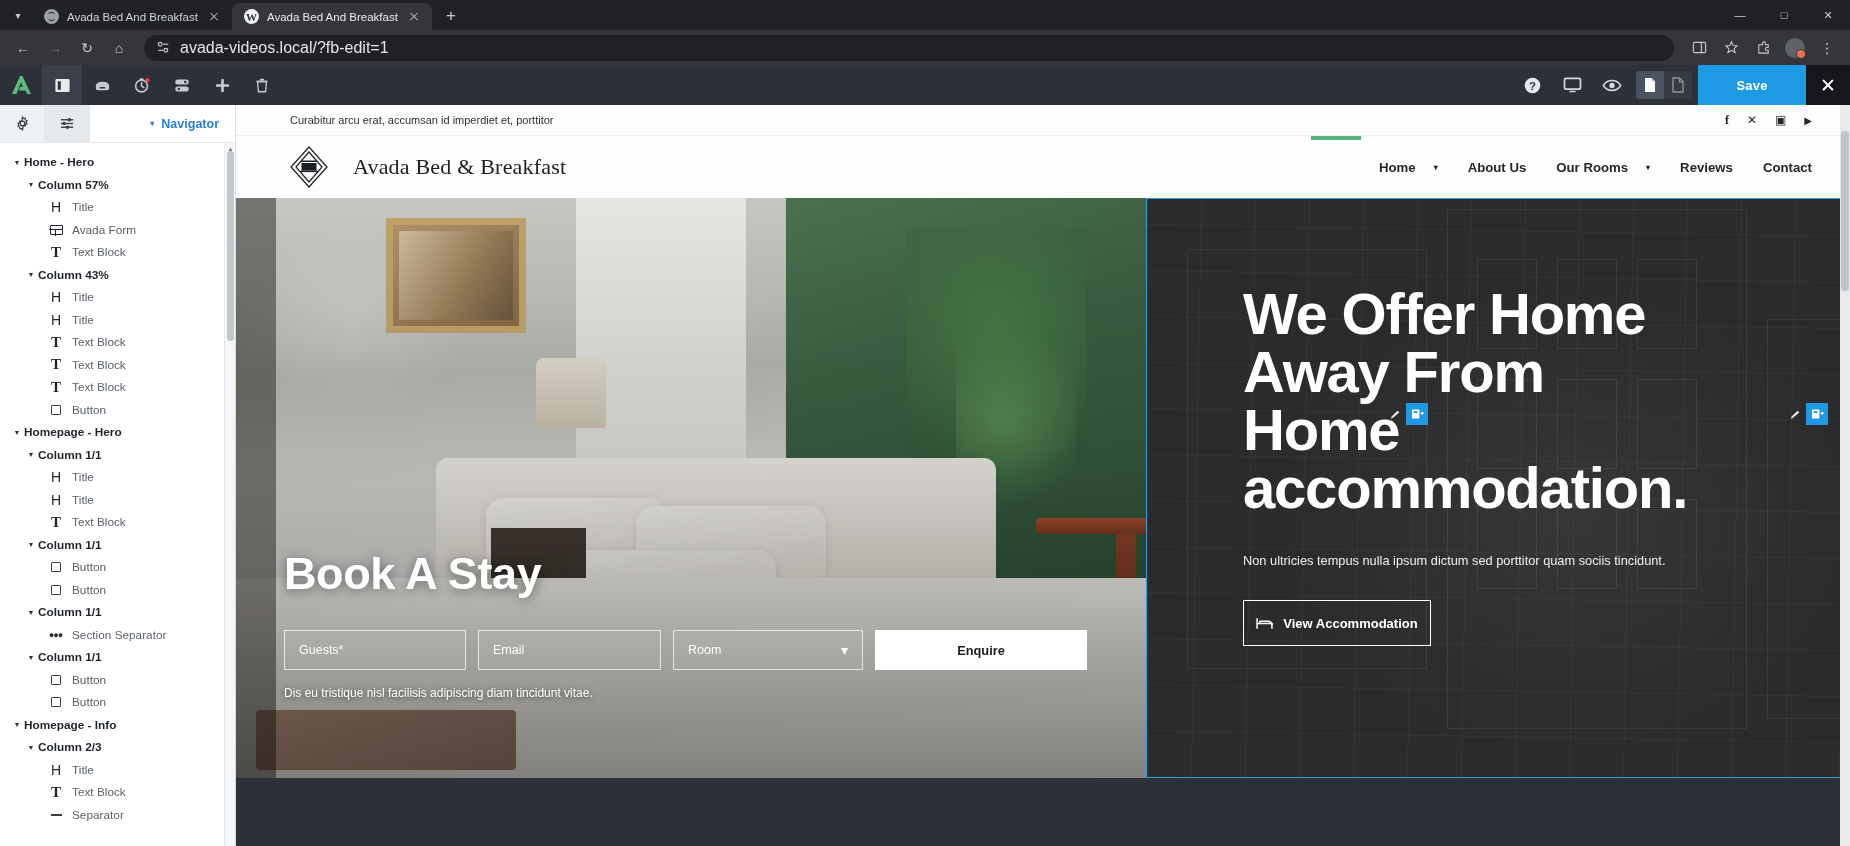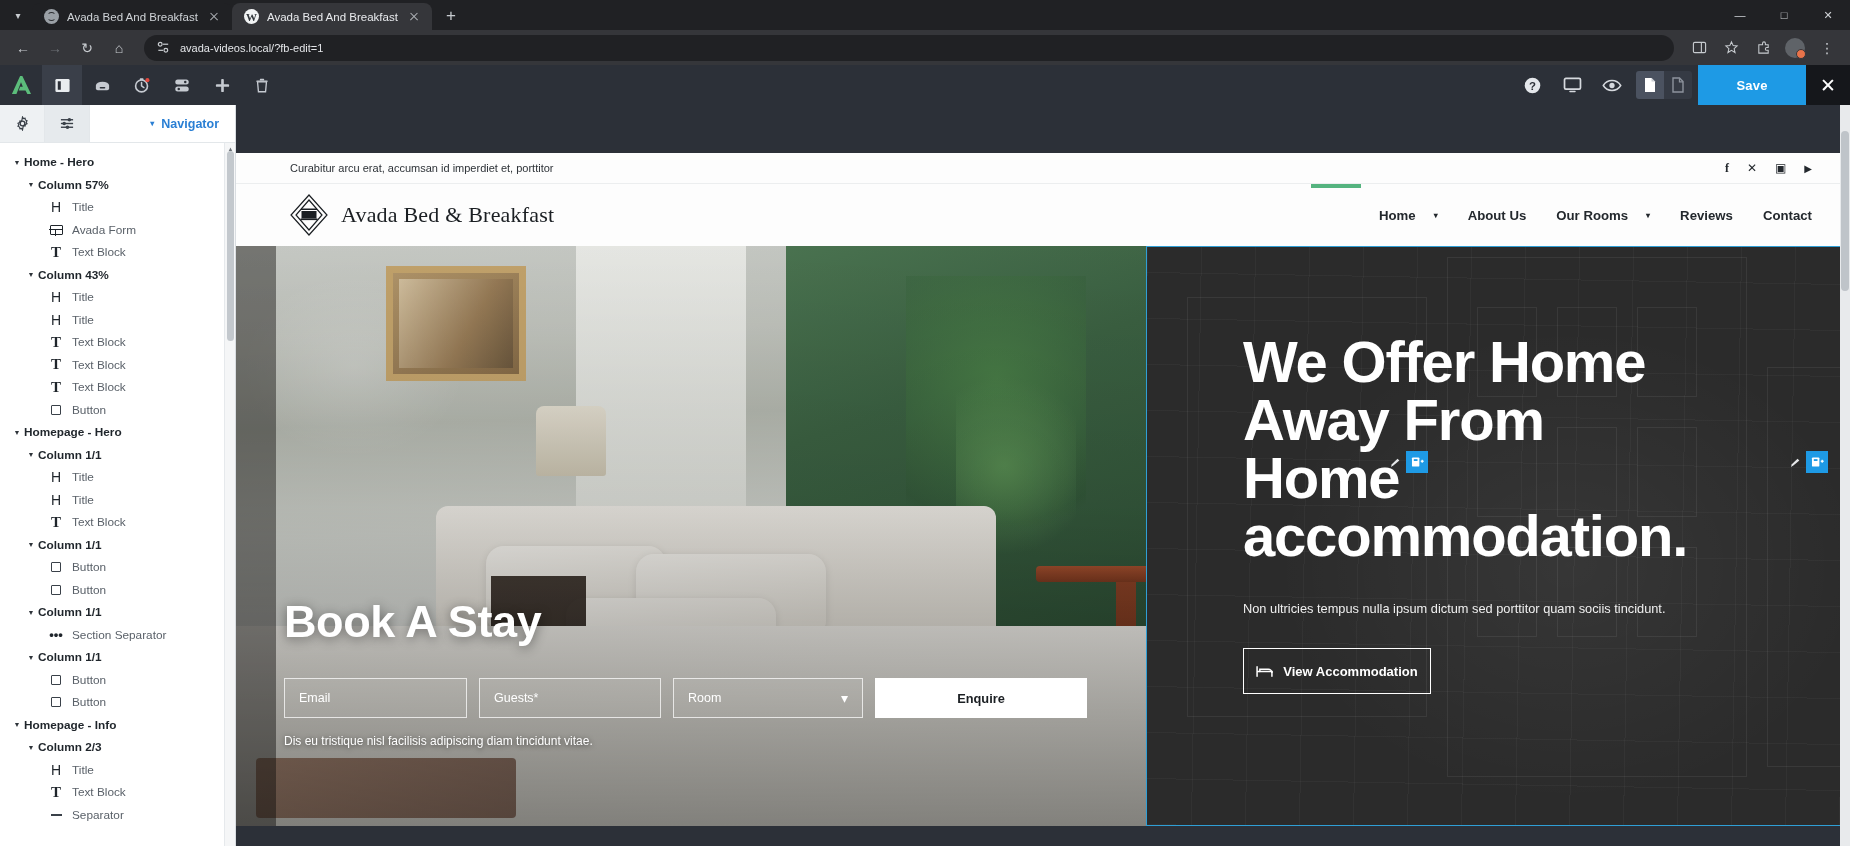--- a/index.html
+++ b/index.html
@@ -54,21 +54,21 @@
     background: #35363a; padding: 0 8px;
   }
   .nav-ic {
     width: 30px; height: 30px; display: flex; align-items: center; justify-content: center;
     color: #c8ccd0; border-radius: 50%; font-size: 14px;
   }
   .nav-ic.dim { color: #6c7075; }
   .url-pill {
     flex: 1 1 auto; height: 26px; background: #202124; border-radius: 14px;
     display: flex; align-items: center; gap: 9px; padding: 0 12px; margin: 0 8px;
-    color: #e3e5e8; font-size: 11px;
+    color: #e3e5e8; font-size: 16px;
   }
   .url-right { display: flex; align-items: center; gap: 2px; }
   .avatar-dot { width: 20px; height: 20px; border-radius: 50%; background: #5f6368; position: relative; }
   .avatar-dot::after { content:""; position:absolute; right:-1px; bottom:-1px; width:8px; height:8px;
       border-radius:50%; background:#e8734a; border: 1.5px solid #35363a;}
 
   
   .fb-toolbar {
     height: 40px; background: #2c3038; display: flex; align-items: center;
     width: 1850px;
@@ -130,28 +130,28 @@
 
   .side-scroll { position:absolute; right: 0px; top: 38px; bottom: 0; width: 11px; background:#f5f6f7;
      border-left: 1px solid #e6e9ec; }
   .side-thumb { position:absolute; left:2px; top: 8px; width: 7px; height: 190px; background:#c3c8cd; border-radius:4px; }
   .scroll-arrow { position:absolute; left:0; width: 11px; height: 11px; display:flex; align-items:center;
      justify-content:center; font-size:6px; color:#6b7177; }
 
   
   .canvas { flex: 1 1 auto; height: 761px; overflow: hidden; background: #2c3038; position: relative; }
 
-  .site-header { background: #fdfdfd; margin-top: 48px; }
+  .site-header { background: #fdfdfd; }
   .topbar { height: 31px; display:flex; align-items:center; justify-content: space-between;
      padding: 0 38px 0 54px; border-bottom: 1px solid #eceeef; }
   .topbar-text { font-size: 11px; color: #2d3237; }
   .social { display:flex; align-items:center; gap: 18px; color:#23282d; font-size: 12px; }
   .site-nav { height: 62px; display:flex; align-items:center; justify-content: space-between; padding: 0 38px 0 54px;
     position:relative; }
-  .brand { display:flex; align-items:center; gap: 13px; }
+  .brand { display:flex; align-items:center; gap: 25px; }
   .brand-mark { width: 38px; height: 42px; position: relative; display:flex; align-items:center; justify-content:center;}
   .brand-name { font-family:"Liberation Serif", serif; font-size: 22px; color:#1b1f23; letter-spacing: .2px; }
   .menu { display:flex; align-items:center; gap: 30px; font-size: 13.2px; font-weight: bold; color: #23282d; }
   .menu-item { display:flex; align-items:center; gap: 18px; }
   .menu-caret { font-size: 8px; }
   .active-marker { position:absolute; top: 0; left: 1075px; width: 50px; height: 4px; background: #55b47f; }
 
   .hero { display: flex; height: 580px; position: relative; }
 
   .hero-left { width: 910px; position: relative; overflow: hidden; }
@@ -663,25 +663,25 @@
           <div class="ph-stool"></div>
           <div class="ph-bed"></div>
           <div class="ph-rug"></div>
           <div class="ph-dark"></div>
         </div>
         <div class="hero-left-shade"></div>
 
         <div class="booking">
           <h2>Book A Stay</h2>
           <div class="booking-form">
+            <div class="bf-field bf-guests">
+              <span>Guests*</span>
+            </div>
             <div class="bf-field bf-email">
               <span>Email</span>
-            </div>
-            <div class="bf-field bf-guests">
-              <span>Guests*</span>
             </div>
             <div class="bf-field bf-room">
               <span>Room</span>
               <span style="font-size:14px;line-height:0;">▾</span>
             </div>
             <div class="bf-submit">Enquire</div>
           </div>
           <div class="booking-note">Dis eu tristique nisl facilisis adipiscing diam tincidunt vitae.</div>
         </div>
       </div>

